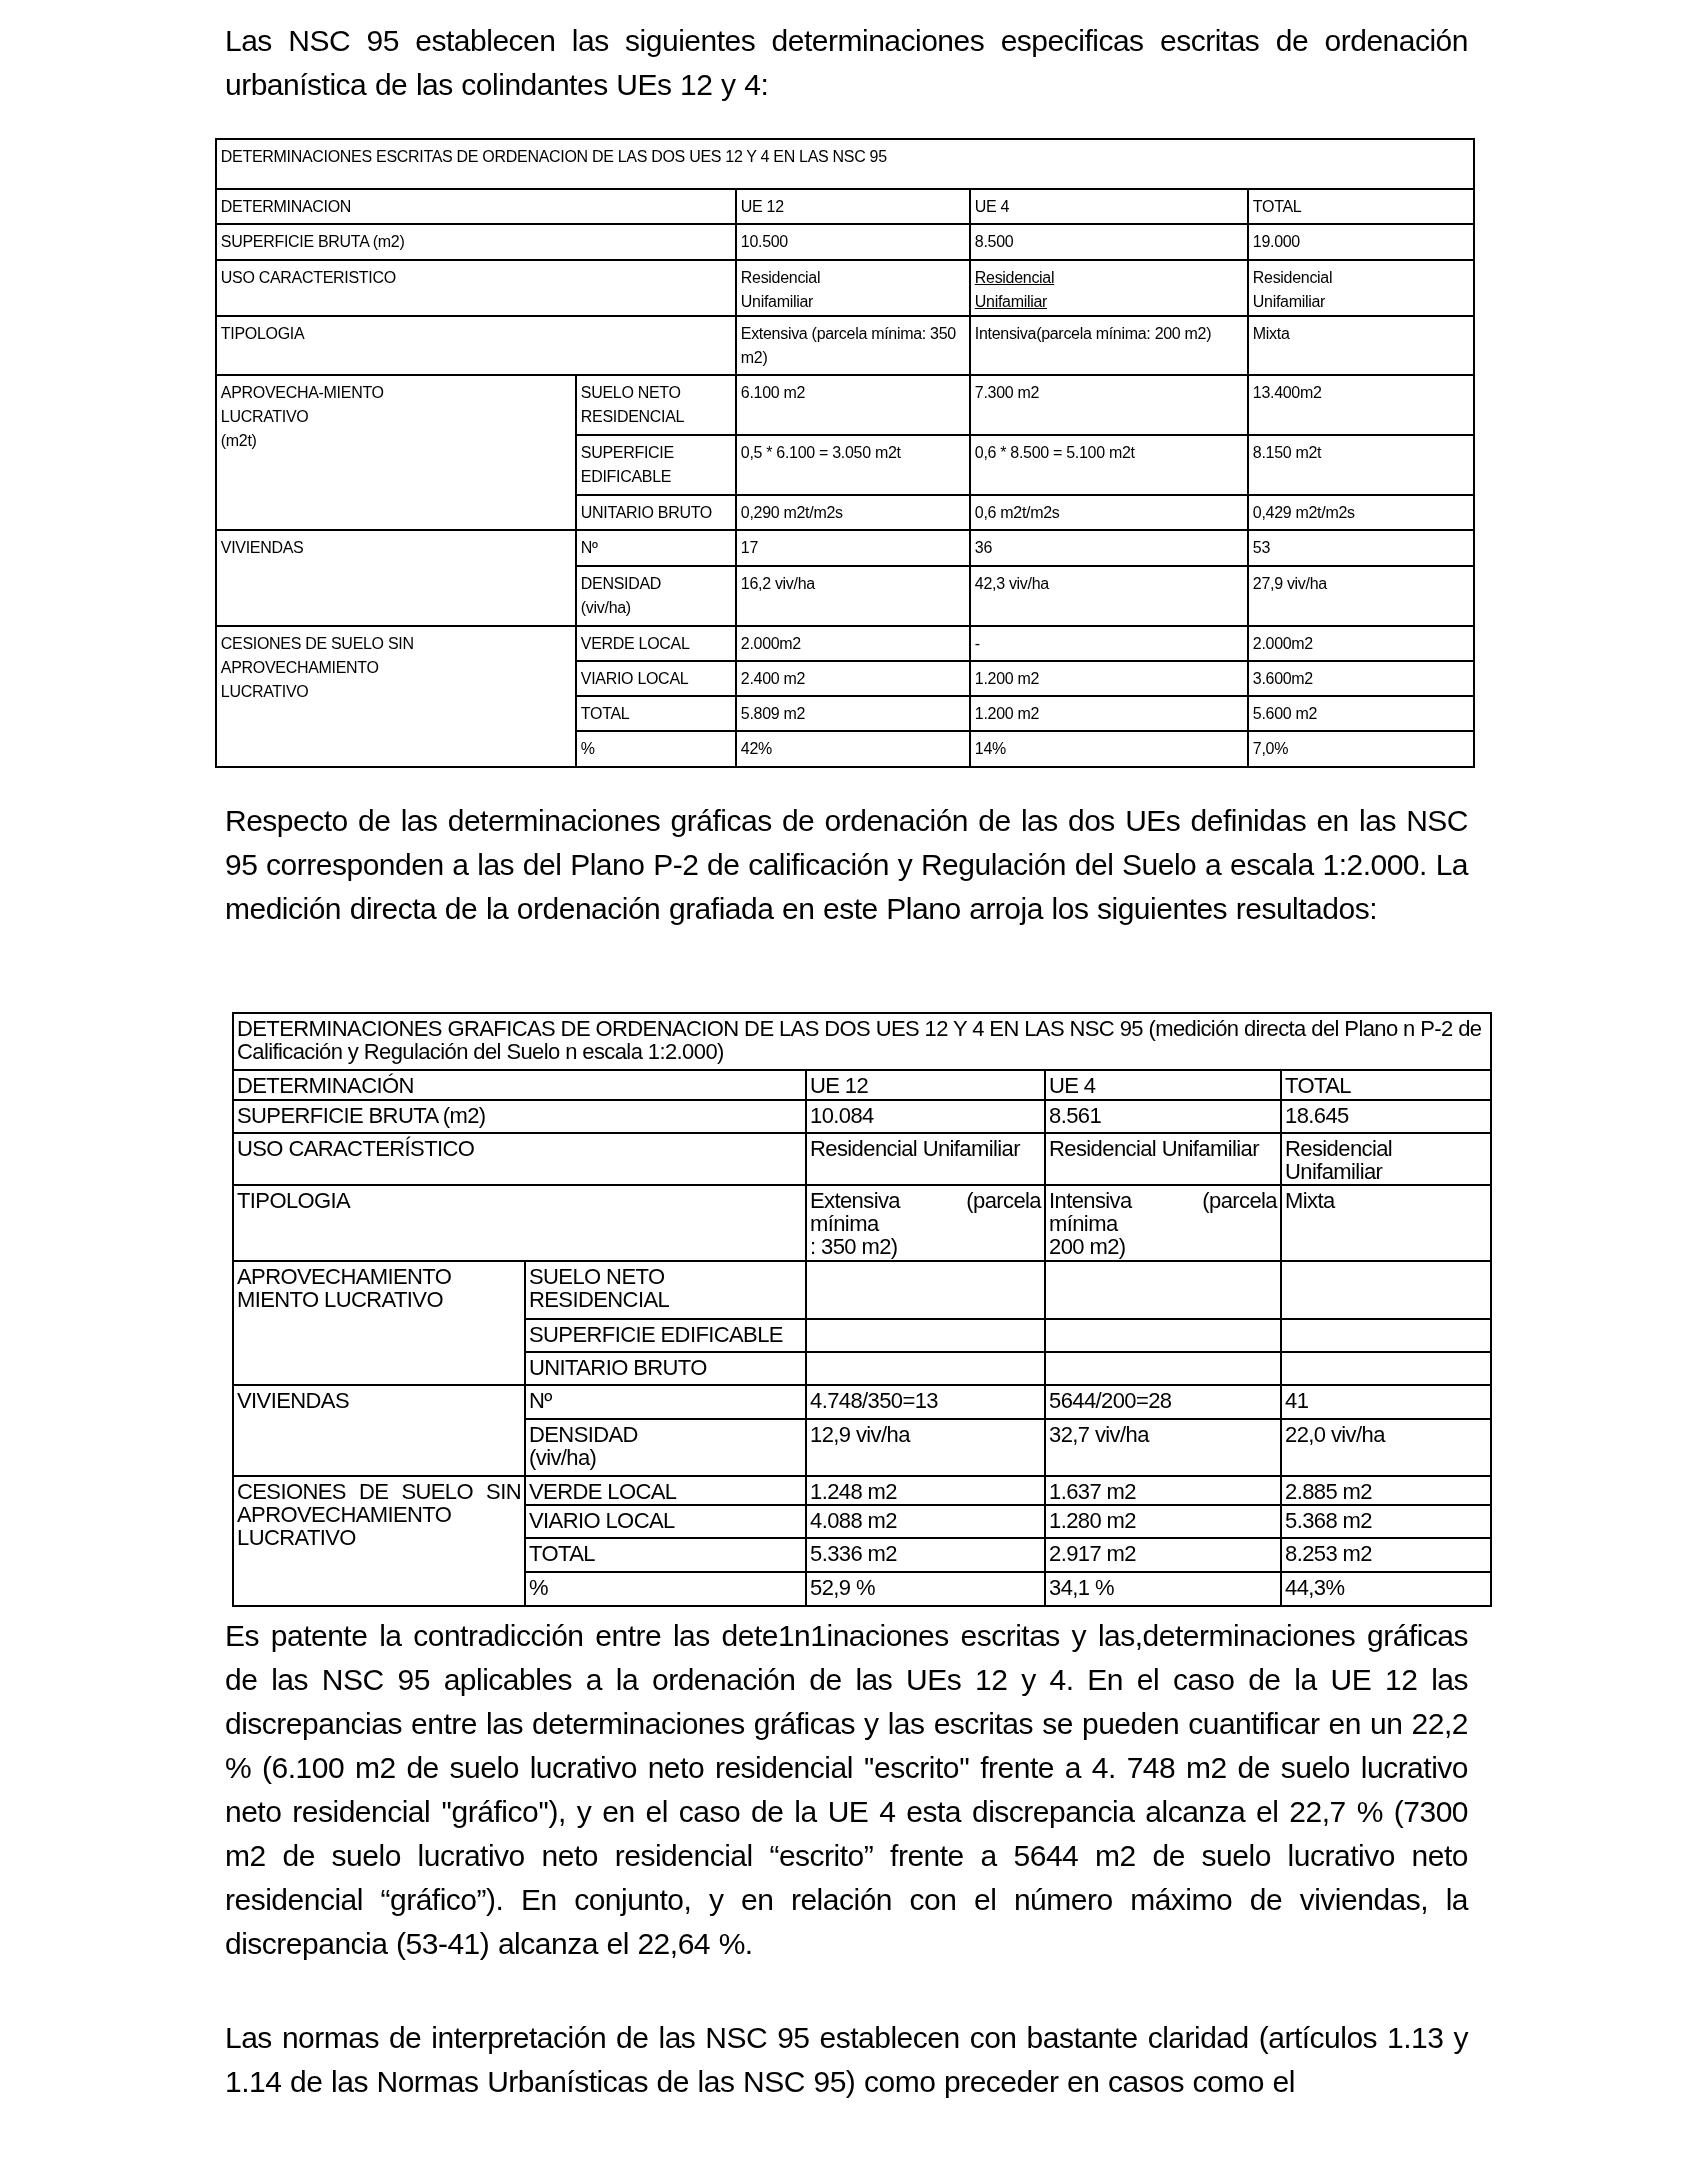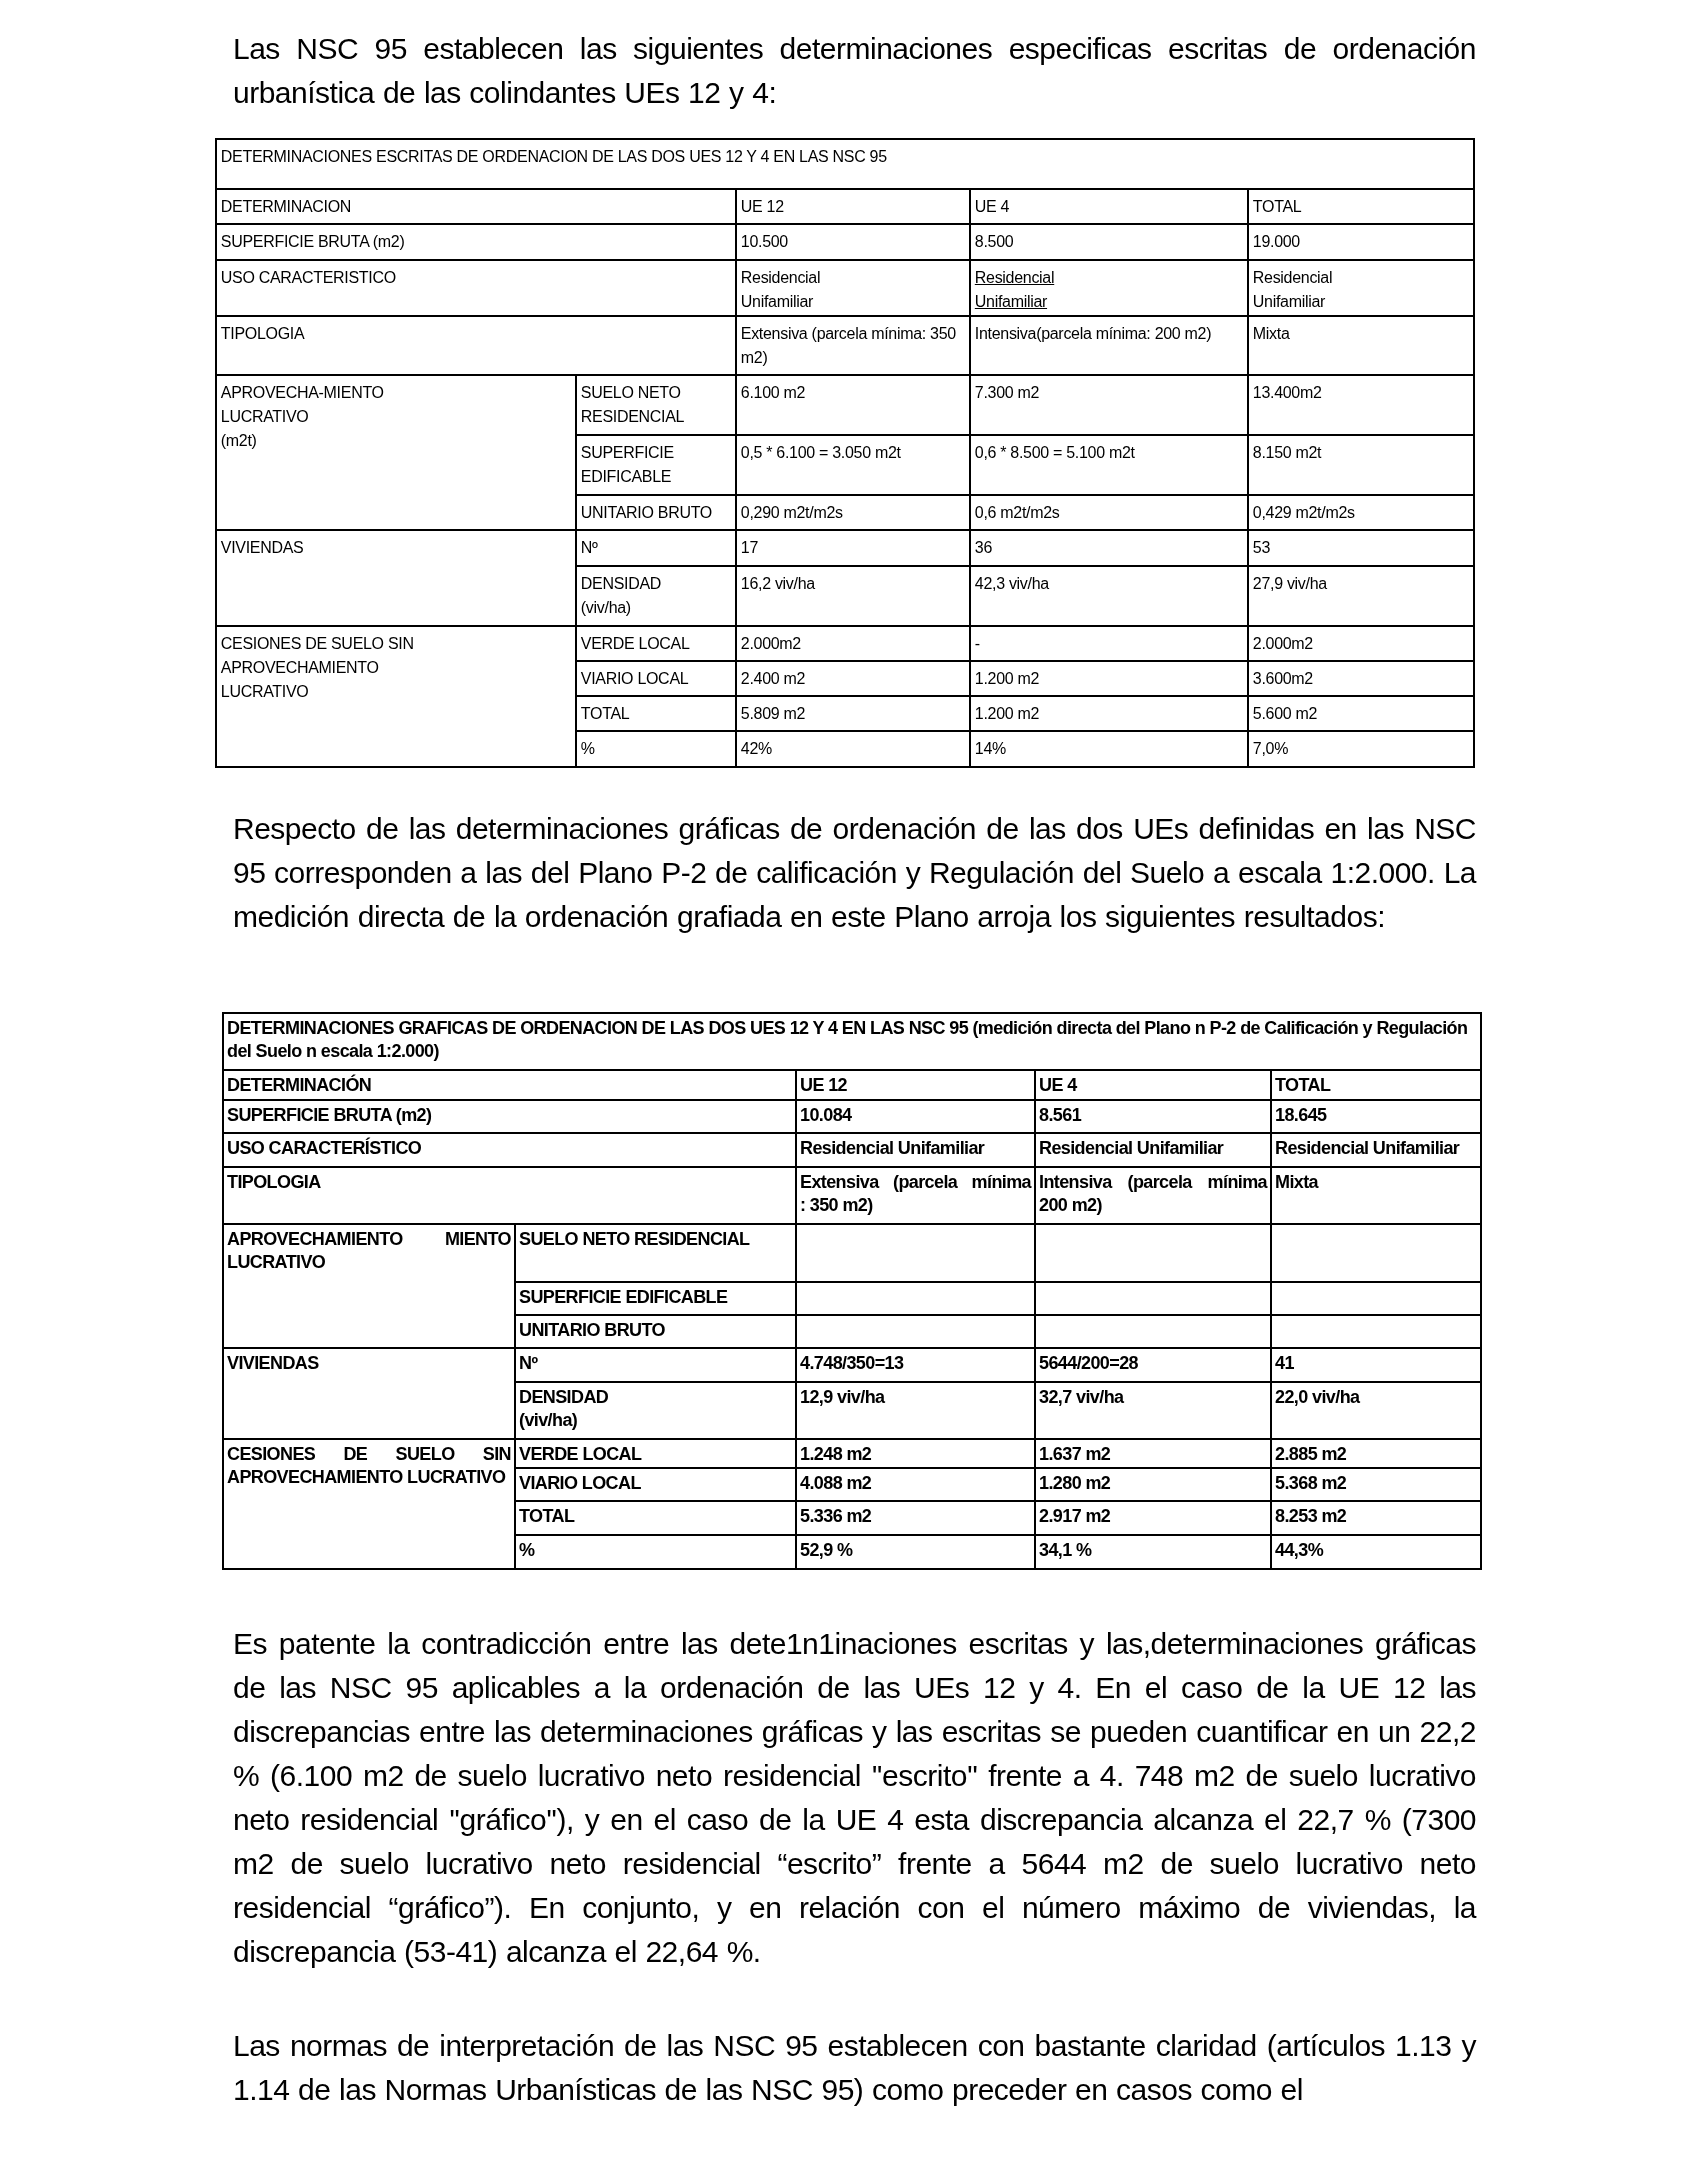--- a/index.html
+++ b/index.html
@@ -1,28 +1,28 @@
 <!DOCTYPE html>
 <html style="font-size:12px"><head>
 <meta charset="utf-8">
 <style>
   html, body { margin:0; padding:0; background:#fff; }
   body { width:1688px; height:2183px; position:relative; overflow:hidden; color:#000; }
   .para {
     position:absolute; left:217px; width:1243px;
     font-family:"Liberation Sans", "DejaVu Sans", sans-serif;
-    font-size:30px; line-height:44px; text-align:justify; margin:16px;
+    font-size:30px; line-height:44px; text-align:justify; margin:8px;
     letter-spacing:-0.5px; word-spacing:0.8px;
   }
   table { position:absolute; border-collapse:collapse; table-layout:fixed; }
   td { border:2.3px solid #000; vertical-align:top; padding:4.6px 3.8px 1.5px 3.8px; overflow:hidden; }
   #t1 { left:215px; top:138px; width:1258px;
         font-family:"Liberation Sans", sans-serif; font-size:16px; line-height:24px; letter-spacing:-0.3px; }
-  #t2 { left:222px; top:1012px; width:1258px;
-        font-family:"Liberation Sans", sans-serif; font-size:18px; line-height:23px; letter-spacing:-0.6px;font-weight:bold; }
+  #t2 { left:232px; top:1012px; width:1258px;
+        font-family:"Liberation Sans", sans-serif; font-size:22px; line-height:23px; letter-spacing:-0.6px; }
   #t2 td { padding:3px 3px 1.5px 3px; }
   .u { text-decoration:underline; }
   .cellline { display:block; }
   .just { text-align:justify; text-align-last:justify; }
 </style>
 </head>
 <body>
 
 <p class="para" style="top:10.6px;">Las NSC 95 establecen las siguientes determinaciones especificas escritas de ordenación urbanística de las colindantes UEs 12 y 4:</p>
 

